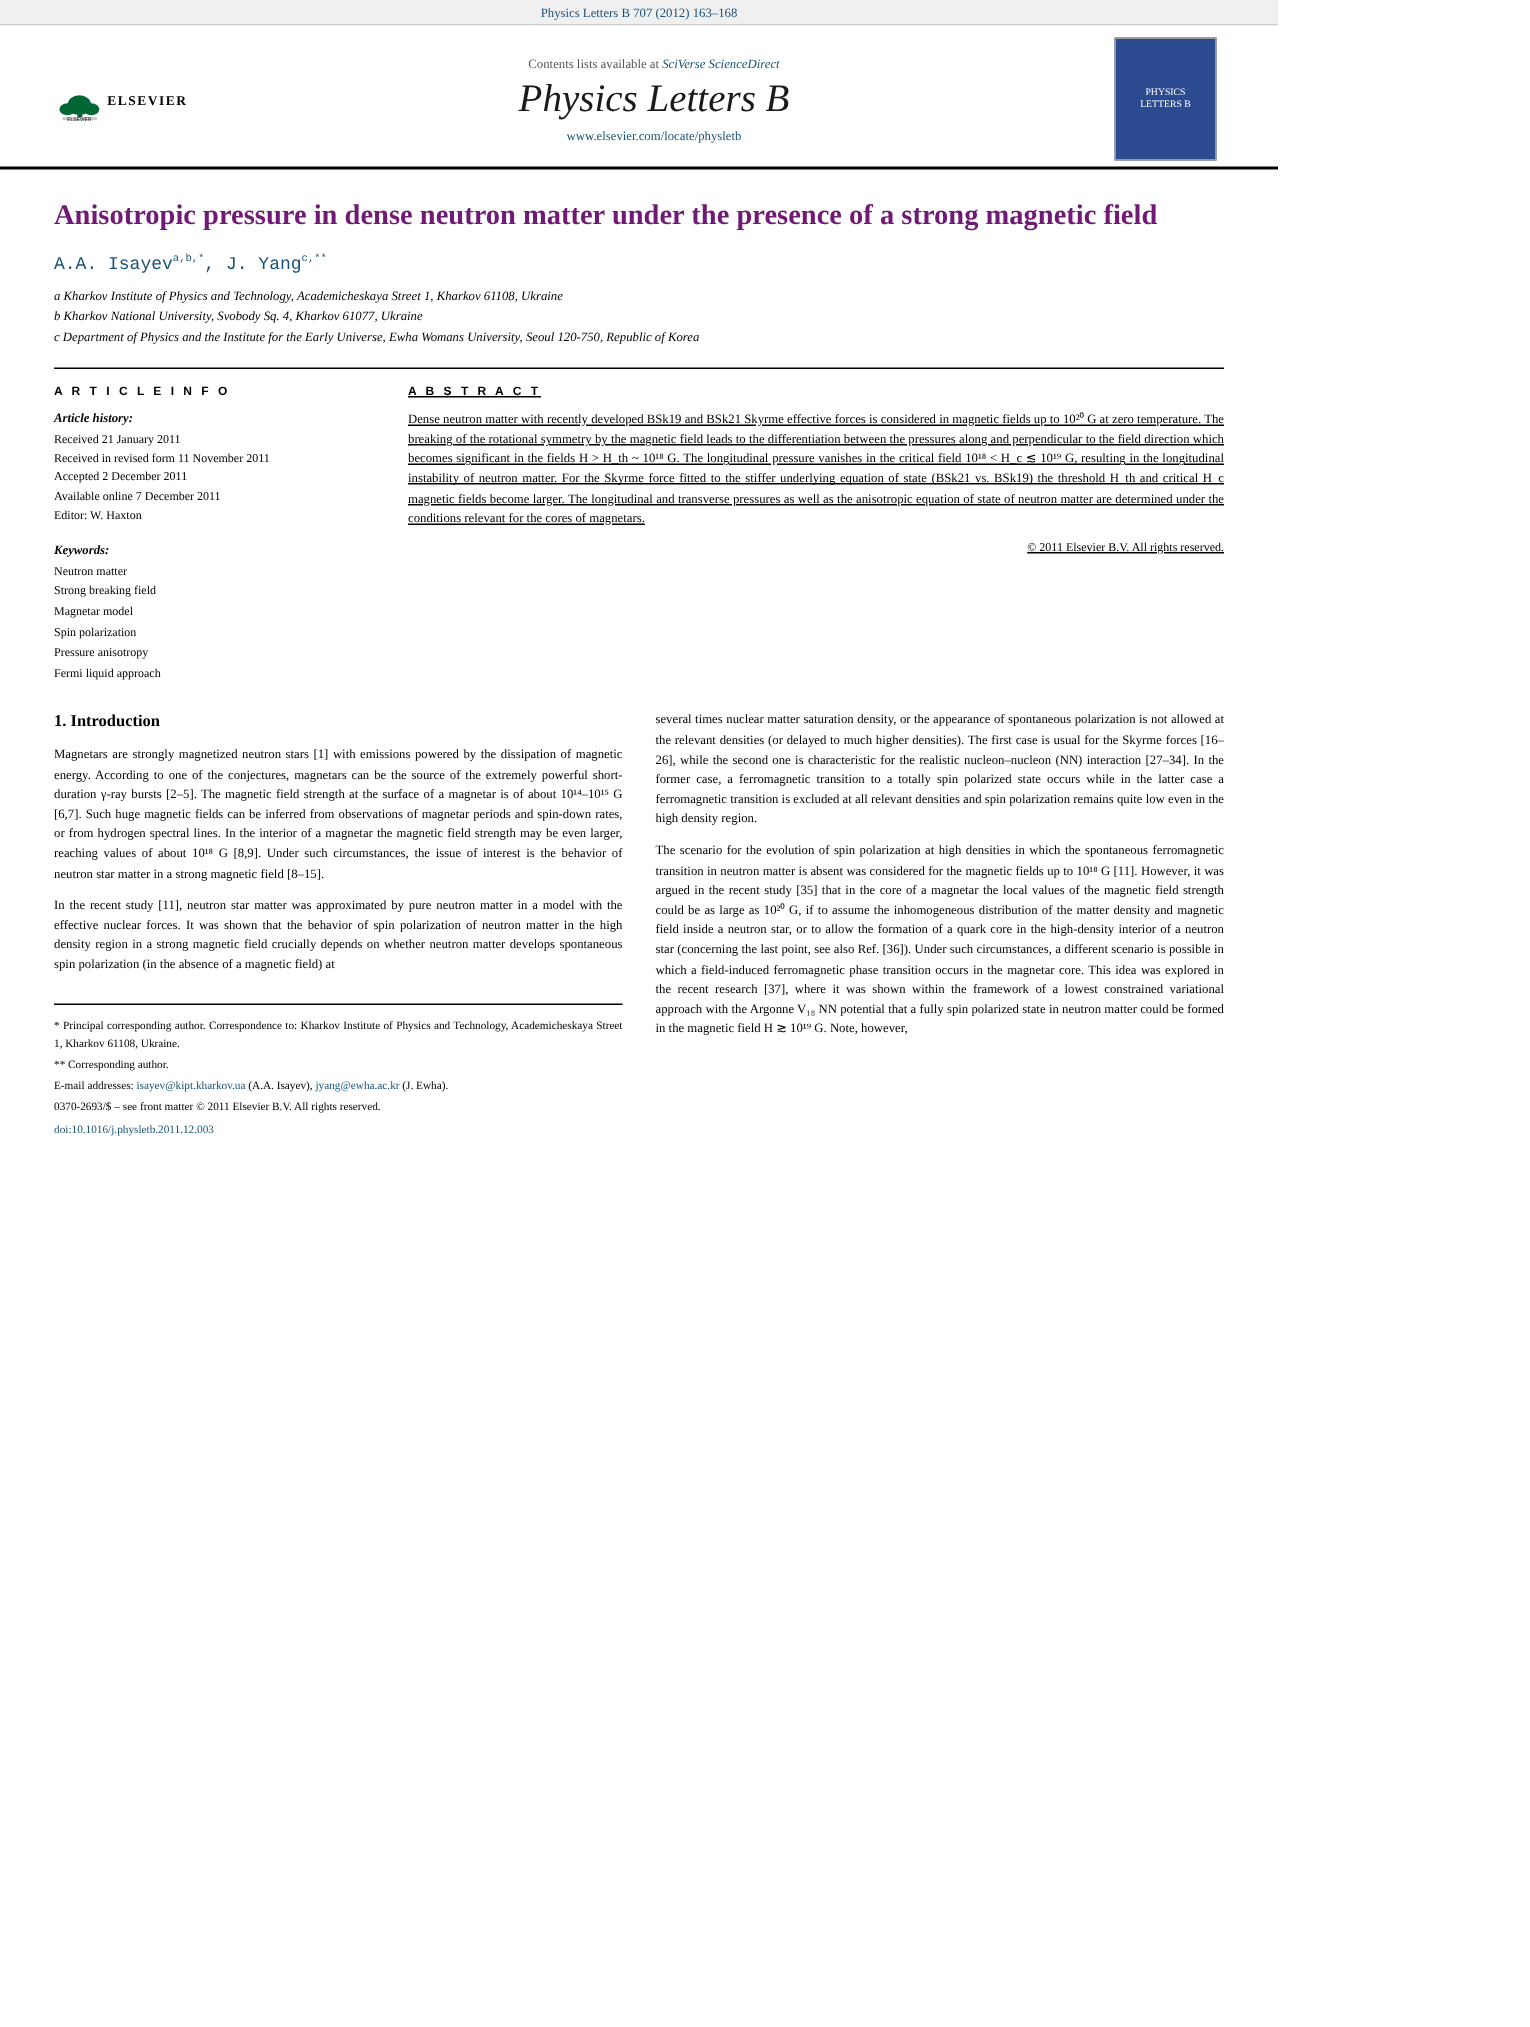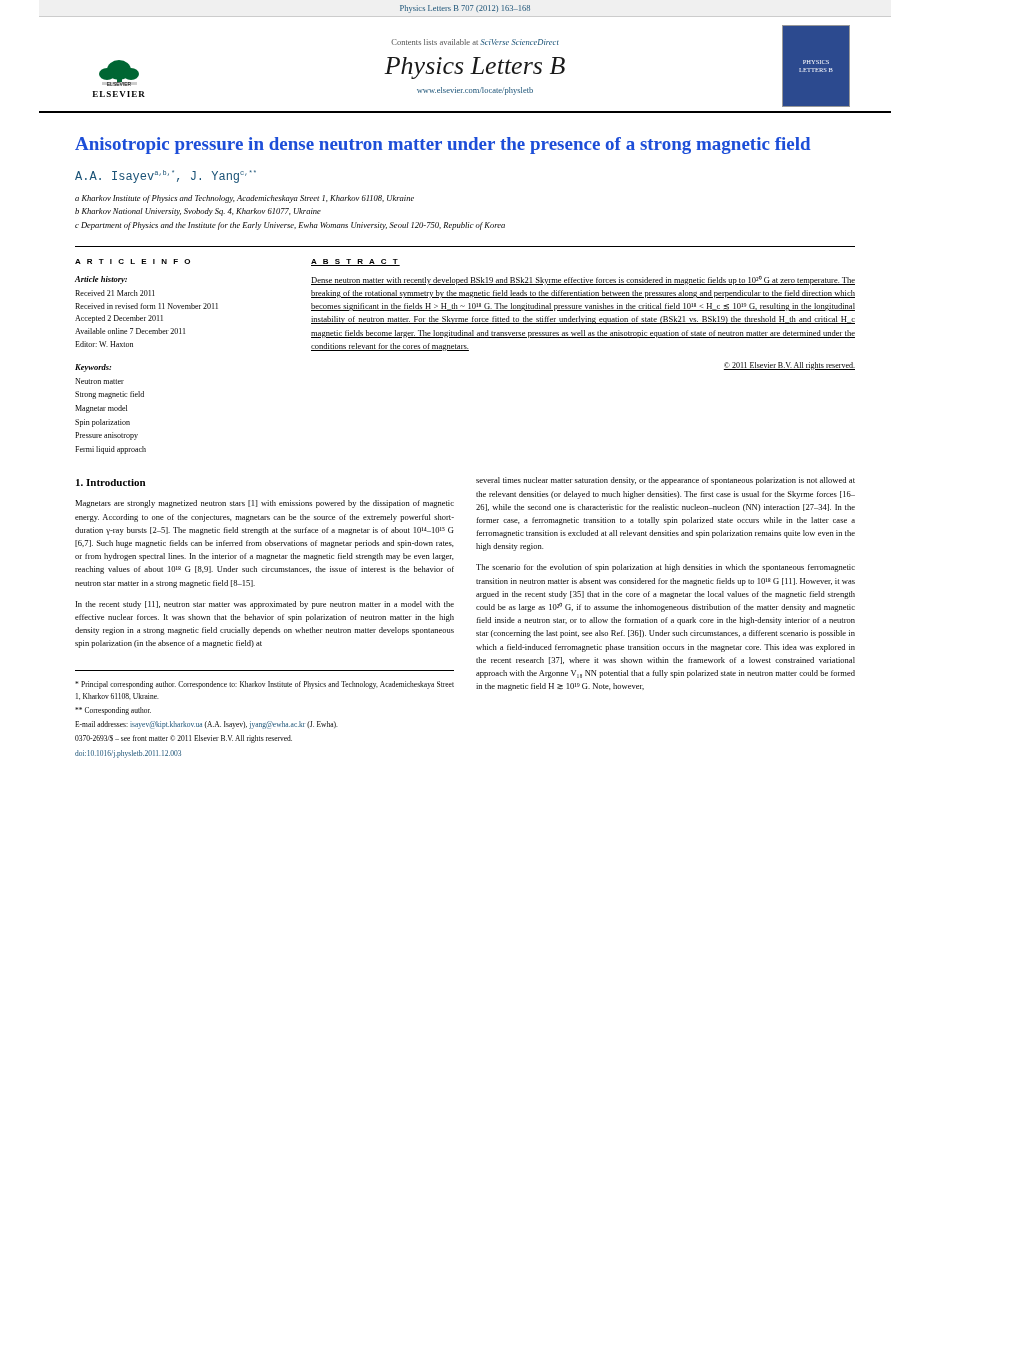--- a/index.html
+++ b/index.html
@@ -9,42 +9,41 @@
       font-size: 10px;
       color: #000;
       width: 1020px;
       min-height: 1351px;
     }
     .page {
       width: 852px;
       min-height: 1351px;
       background: #fff;
       padding: 0;
-      margin-left: 39px;
     }
     
     .journal-header {
       background: #fff;
       padding: 8px 30px 4px 30px;
       display: flex;
       align-items: stretch;
       border-bottom: 2px solid #000;
     }
     .header-left {
       width: 110px;
       display: flex;
       align-items: center;
       justify-content: center;
       padding-right: 10px;
     }
     .elsevier-logo {
       width: 90px;
       height: 65px;
       display: flex;
-      flex-direction: column;
+      flex-direction: row;
       align-items: center;
       justify-content: flex-end;
     }
     .elsevier-tree {
       width: 55px;
       height: 45px;
     }
     .elsevier-text {
       font-size: 9px;
       font-weight: bold;
@@ -114,21 +113,21 @@
       border-bottom: 1px solid #ccc;
     }
     
     .main-content {
       padding: 18px 36px 18px 36px;
     }
     
     .article-title {
       font-size: 19px;
       font-weight: bold;
-      color: #1d4ed8;
+      color: #701a75;
       margin-bottom: 12px;
       line-height: 1.35;
     }
     
     .authors {
       font-size: 12px;
       margin-bottom: 8px;
       color: #1a5276;
       font-family: Liberation Mono, monospace;
     }
@@ -325,31 +324,31 @@
 
     <hr class="thin-divider">
 
     <div class="two-col">
 
       <div class="article-info">
         <div class="section-label">A R T I C L E   I N F O</div>
 
         <div class="article-history">
           <div class="history-title">Article history:</div>
-          <div class="history-line">Received 21 March 2011</div>
+          <div class="history-line">Received 21 January 2011</div>
           <div class="history-line">Received in revised form 11 November 2011</div>
           <div class="history-line">Accepted 2 December 2011</div>
           <div class="history-line">Available online 7 December 2011</div>
           <div class="history-line">Editor: W. Haxton</div>
         </div>
 
         <div class="keywords-section">
           <div class="keywords-title">Keywords:</div>
           <div class="keyword-item">Neutron matter</div>
-          <div class="keyword-item">Strong magnetic field</div>
+          <div class="keyword-item">Strong breaking field</div>
           <div class="keyword-item">Magnetar model</div>
           <div class="keyword-item">Spin polarization</div>
           <div class="keyword-item">Pressure anisotropy</div>
           <div class="keyword-item">Fermi liquid approach</div>
         </div>
       </div>
 
       <div class="abstract-section">
         <div class="section-label">A B S T R A C T</div>
         <div class="abstract-text">Dense neutron matter with recently developed BSk19 and BSk21 Skyrme effective forces is considered in magnetic fields up to 10²⁰ G at zero temperature. The breaking of the rotational symmetry by the magnetic field leads to the differentiation between the pressures along and perpendicular to the field direction which becomes significant in the fields H &gt; H_th ~ 10¹⁸ G. The longitudinal pressure vanishes in the critical field 10¹⁸ &lt; H_c ≲ 10¹⁹ G, resulting in the longitudinal instability of neutron matter. For the Skyrme force fitted to the stiffer underlying equation of state (BSk21 vs. BSk19) the threshold H_th and critical H_c magnetic fields become larger. The longitudinal and transverse pressures as well as the anisotropic equation of state of neutron matter are determined under the conditions relevant for the cores of magnetars.</div>

